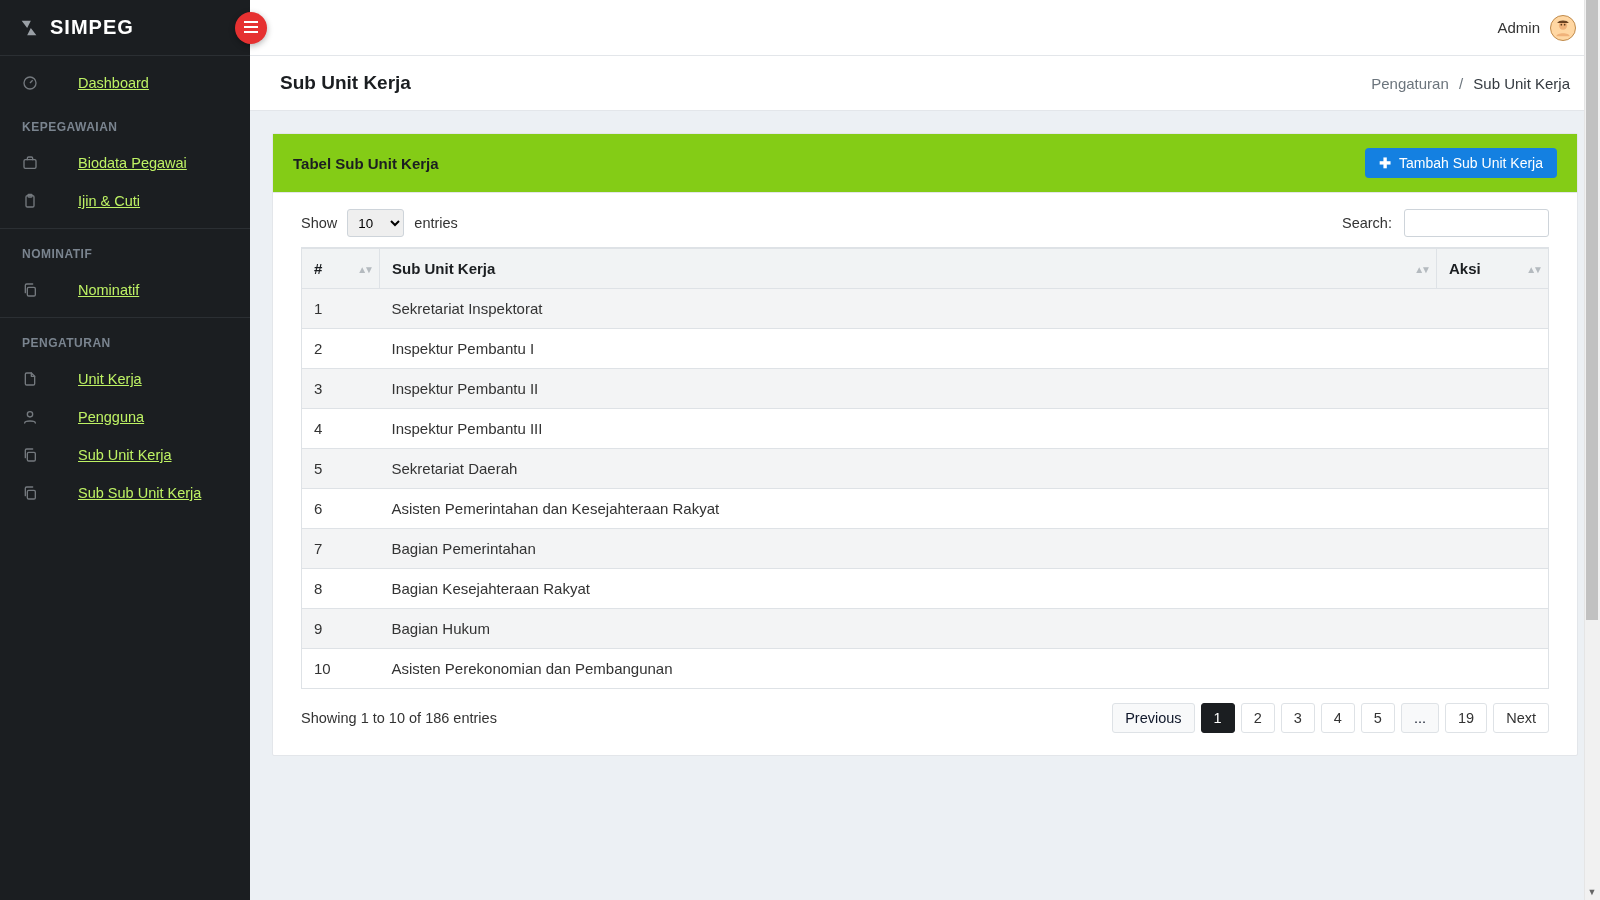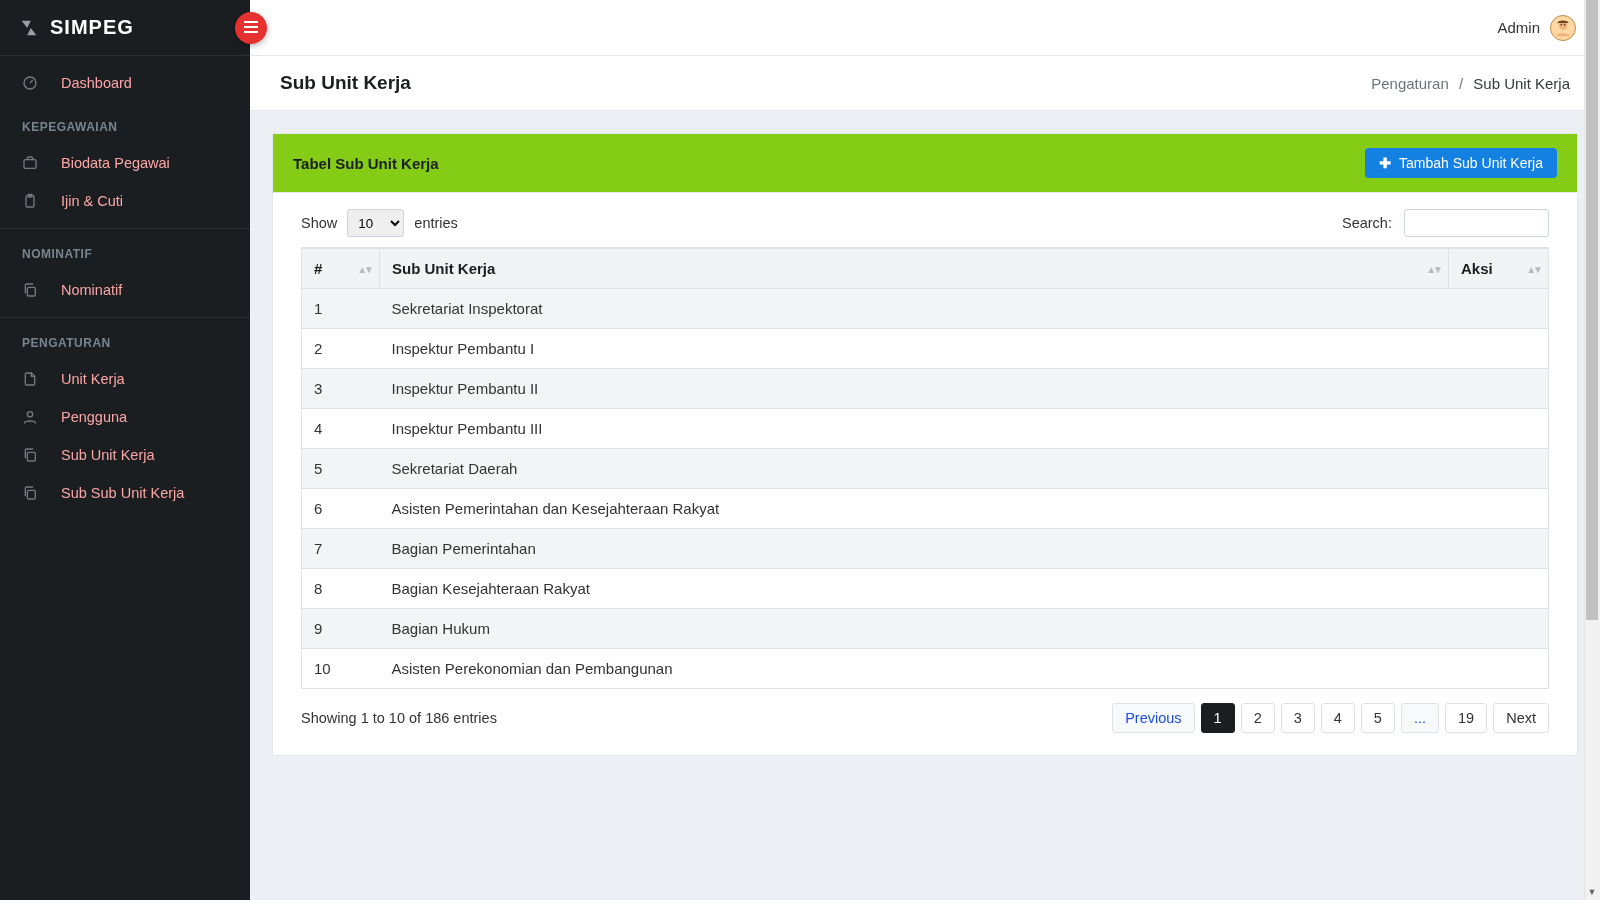--- a/index.html
+++ b/index.html
@@ -6,21 +6,21 @@
 body { font-family: "Segoe UI", Arial, sans-serif; font-size: 14px; background: #ecf0f4; color: #333; }
 .layout { display: flex; min-height: 100vh; }
 .sidebar { width: 250px; background: #1b1e21; color: #adb5bd; flex-shrink: 0; position: relative; }
 .sidebar-logo { display: flex; align-items: center; gap: 10px; padding: 4px 18px; border-bottom: 1px solid #2b2f33; height: 56px; }
 .logo-mark { display: inline-block; width: 22px; height: 22px; position: relative; }
 .logo-text { color: #fff; font-weight: 700; font-size: 20px; letter-spacing: 1px; }
 .toggle-btn { position: absolute; left: 235px; top: 12px; width: 32px; height: 32px; background: #e63131; border-radius: 50%; display: flex; align-items: center; justify-content: center; color: #fff; box-shadow: 0 2px 6px rgba(0,0,0,.3); cursor: pointer; z-index: 10; }
 .nav-section { padding-top: 8px; }
 .nav-header { padding: 18px 22px 10px; font-size: 12px; font-weight: 600; color: #7a848f; letter-spacing: .5px; border-top: 1px solid #2b2f33; margin-top: 8px; }
 .nav-header:first-of-type { border-top: none; margin-top: 0; }
-.nav-item { display: flex; align-items: center; gap: 23px; padding: 11px 22px; color: #fca5a5; cursor: pointer; font-size: 14.5px; }
+.nav-item { display: flex; align-items: center; gap: 40px; padding: 11px 22px; color: #bef264; cursor: pointer; font-size: 14.5px; text-decoration: underline; }
 .nav-icon { width: 16px; height: 16px; display: inline-flex; align-items: center; justify-content: center; opacity: .7; }
 .main { flex: 1; display: flex; flex-direction: column; }
 .topbar { height: 56px; background: #fff; display: flex; align-items: center; justify-content: flex-end; padding: 0 24px; border-bottom: 1px solid #e3e6ea; }
 .user-chip { display: flex; align-items: center; gap: 10px; font-size: 15px; color: #333; }
 .avatar { width: 26px; height: 26px; border-radius: 50%; background: #ffd7a3; display: inline-flex; align-items: center; justify-content: center; border: 1px solid #c08a4a; }
 .page-header { background: #fff; padding: 16px 30px; display: flex; justify-content: space-between; align-items: center; border-bottom: 1px solid #e3e6ea; }
 .page-title { font-size: 19px; font-weight: 700; color: #1b1e21; }
 .breadcrumb { font-size: 15px; color: #6c757d; }
 .breadcrumb .sep { margin: 0 6px; color: #6c757d; }
 .breadcrumb .current { color: #343a40; }
@@ -34,26 +34,26 @@
 .dt-top { display: flex; justify-content: space-between; align-items: center; margin-bottom: 10px; font-size: 14.5px; color: #333; }
 .dt-length select { border: 1px solid #ced4da; border-radius: 3px; padding: 3px 6px; margin: 0 6px; height: 28px;}
 .dt-search input { border: 1px solid #ced4da; border-radius: 3px; padding: 4px 8px; margin-left: 8px; height: 28px; width: 145px; }
 .table { width: 100%; border-collapse: collapse; font-size: 15px; border: 1px solid #dee2e6; border-top: 2px solid #dee2e6;}
 .table th, .table td { padding: 11px 12px; border-bottom: 1px solid #dee2e6; text-align: left; }
 .table th { background: #f1f3f4; font-weight: 700; color: #1b1e21; position: relative; border-right: 1px solid #dee2e6;}
 .table th:last-child{border-right:none;}
 .sort-ind { position: absolute; right: 8px; top: 50%; transform: translateY(-50%); font-size: 10px; color: #b4babf; line-height: 7px; letter-spacing: -3px;}
 .table tbody tr:nth-child(odd) td { background: #f3f4f5; }
 .col-num { width: 78px; }
-.col-aksi { width: 100px; }
+.col-aksi { width: 112px; }
 .dt-bottom { display: flex; justify-content: space-between; align-items: center; margin-top: 14px; font-size: 14.5px; color: #333; }
 .paginate { display: flex; gap: 6px; }
 .pgbtn { border: 1px solid #dee2e6; background: #fff; color: #333; padding: 6px 12px; border-radius: 3px; cursor: pointer; font-size: 14.5px; }
 .pgbtn.active { background: #1b1e21; color: #fff; border-color: #1b1e21; }
-.pgbtn.disabled { color: #1d4ed8; cursor: default; background: #f8f9fa; }
+.pgbtn.disabled { color: #0f172a; cursor: default; background: #f8f9fa; }
 .scrollbar-track { position: fixed; right: 0; top: 0; width: 16px; height: 100%; background: #f1f1f1; border-left:1px solid #e5e5e5;}
 .scrollbar-thumb { position: absolute; right: 2px; top: 0; width: 12px; height: 620px; background: #c1c1c1; border-radius: 0; }
 .scrollbar-arrow { position:absolute; right:0; width:16px; height:16px; display:flex; align-items:center; justify-content:center; font-size:9px; color:#666;}
 .scrollbar-arrow.up{top:0;} .scrollbar-arrow.down{bottom:0;}
 </style>
 </head>
 <body>
 
 <div class="layout">
   <aside class="sidebar">

